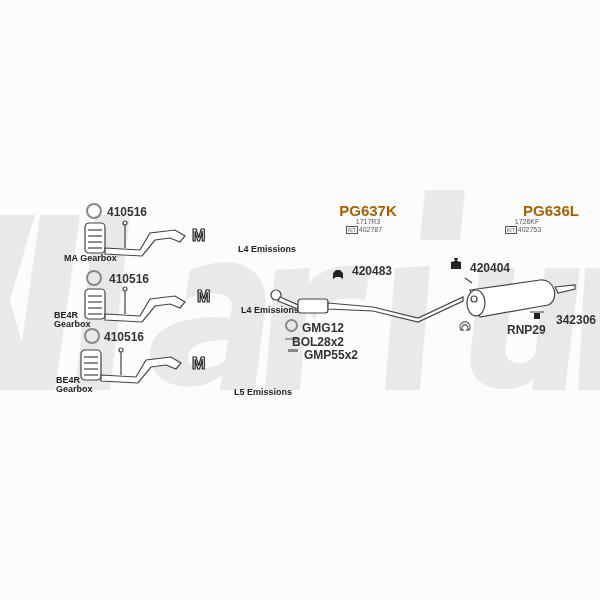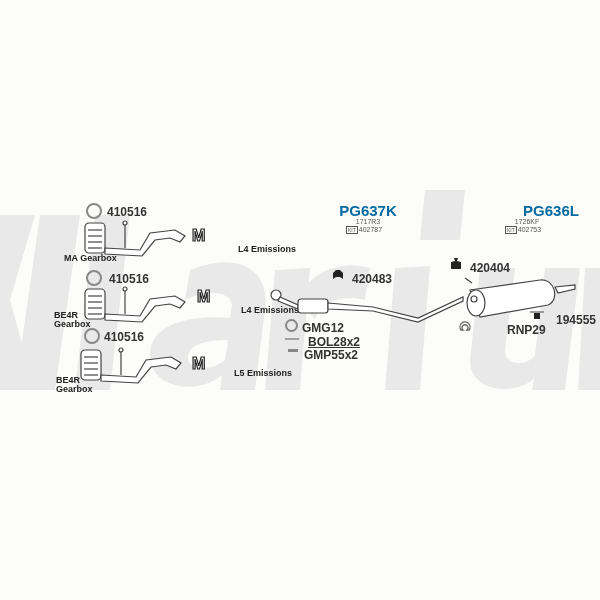--- a/index.html
+++ b/index.html
@@ -1,21 +1,21 @@
 <!DOCTYPE html>
 <html><head>
 <meta charset="utf-8">
 <style>
   html,body{margin:0;padding:0;}
   body{width:600px;height:600px;background:#fcfdfb;position:relative;overflow:hidden;font-family:"Liberation Sans",sans-serif;color:#222;}
   .abs{position:absolute;}
   .wm{position:absolute;left:0;top:0;width:600px;height:600px;}
   .lbl{position:absolute;font-weight:bold;font-size:9px;color:#222;white-space:nowrap;line-height:1;margin-left:44px;}
   .part-no{position:absolute;font-weight:bold;font-size:12px;color:#333;white-space:nowrap;}
-  .kit-title{position:absolute;font-weight:bold;font-size:15px;color:#0369a1;text-align:center;width:90px;}
+  .kit-title{position:absolute;font-weight:bold;font-size:15px;color:#a16207;text-align:center;width:90px;}
   .kit-sub{position:absolute;font-size:7px;color:#555;text-align:center;width:90px;}
   .kit-ref{position:absolute;font-size:7px;color:#555;white-space:nowrap;}
   .kit-ref .kb{display:inline-block;border:1px solid #555;font-size:5px;line-height:6px;padding:0 1px;margin-right:1px;vertical-align:middle;}
   .ms{position:absolute;font-weight:bold;font-size:16px;letter-spacing:-1px;color:#fff;-webkit-text-stroke:1.2px #222;}
   .ring{position:absolute;width:12px;height:12px;border:2px solid #888;border-radius:50%;}
 </style>
 </head>
 <body>
 
 <svg class="wm" viewBox="0 0 600 600">
@@ -78,21 +78,21 @@
     <line x1="8" y1="12" x2="22" y2="12"></line>
       <line x1="8" y1="18" x2="22" y2="18"></line>
       <line x1="8" y1="24" x2="22" y2="24"></line>
       <line x1="8" y1="30" x2="22" y2="30"></line>
     <path d="M25,30 L60,32 L70,15 L95,12 L105,18 L100,24 L90,20 L75,22 L62,38 L25,36 Z"></path>
     <line x1="45" y1="5" x2="45" y2="30"></line>
       <circle cx="45" cy="5" r="2"></circle>
   </g>
 </svg>
 <div class="ms" style="left:192px;top:355px;">M</div>
-<div class="lbl" style="left:190px;top:369px;">L5 Emissions</div>
+<div class="lbl" style="left:190px;top:388px;">L5 Emissions</div>
 <div class="lbl" style="left:12px;top:376px;">BE4R</div>
 <div class="lbl" style="left:12px;top:385px;">Gearbox</div>
 
 <div class="kit-title" style="left:323px;top:202px;">PG637K</div>
 <div class="kit-sub" style="left:323px;top:218px;">1717R3</div>
 <div class="kit-ref" style="left:346px;top:226px;"><span class="kb">KIT</span><span>402787</span></div>
 
 <div class="kit-title" style="left:506px;top:202px;">PG636L</div>
 <div class="kit-sub" style="left:482px;top:218px;">1726KF</div>
 <div class="kit-ref" style="left:505px;top:226px;"><span class="kb">KIT</span><span>402753</span></div>
@@ -101,28 +101,28 @@
   <g stroke="#444" stroke-width="1.2" fill="#fff">
     <circle cx="8" cy="10" r="5"></circle>
     <path d="M12,12 L30,20 L30,24 L10,16 Z"></path>
     <rect x="30" y="14" width="30" height="14" rx="3"></rect>
     <path d="M60,18 L105,22 L150,33 L195,12 L195,16 L150,37 L105,26 L60,24 Z"></path>
   </g>
 </svg>
 <svg class="abs" style="left:331px;top:269px;" width="14" height="12" viewBox="0 0 14 12">
     <path d="M2,10 L2,4 L5,1 L9,1 L12,4 L12,10 L9,8 L5,8 Z" fill="#222"></path>
   </svg>
-<div class="part-no" style="left:352px;top:272px;text-align:right;">420483</div>
+<div class="part-no" style="left:352px;top:264px;text-align:right;">420483</div>
 
 <div class="ring" style="left:285px;top:319px;width:9px;height:9px;"></div>
 <div class="part-no" style="left:302px;top:321px;">GMG12</div>
 <svg class="abs" style="left:284px;top:336px;" width="16" height="6">
     <line x1="1" y1="3" x2="15" y2="3" stroke="#888" stroke-width="1.5"></line>
   </svg>
-<div class="part-no" style="left:308px;top:335px;text-decoration:underline;">BOL28x2</div>
+<div class="part-no" style="left:292px;top:335px;">BOL28x2</div>
 <svg class="abs" style="left:287px;top:348px;" width="12" height="6">
     <rect x="1" y="1" width="10" height="3" fill="#888"></rect>
   </svg>
 <div class="part-no" style="left:304px;top:348px;">GMP55x2</div>
 
 <svg class="abs" style="left:460px;top:275px;" width="120" height="45" viewBox="0 0 120 45">
   <g stroke="#444" stroke-width="1.2" fill="#fff">
     <line x1="5" y1="3" x2="12" y2="8"></line>
     <path d="M10,15 L80,5 C95,3 100,25 88,30 L20,42 Z"></path>
     <ellipse cx="16" cy="28" rx="9" ry="13"></ellipse>
@@ -132,18 +132,18 @@
 </svg>
 <svg class="abs" style="left:450px;top:257px;" width="12" height="13" viewBox="0 0 12 13">
     <path d="M4,1 L8,1 L7,4 L11,5 L11,12 L1,12 L1,5 L5,4 Z" fill="#222"></path>
   </svg>
 <div class="part-no" style="left:470px;top:261px;text-align:right;">420404</div>
 
 <svg class="abs" style="left:530px;top:310px;" width="14" height="10" viewBox="0 0 14 10">
     <line x1="0" y1="2" x2="14" y2="2" stroke="#444"></line>
     <path d="M4,3 L10,3 L10,9 L4,9 Z" fill="#222"></path>
   </svg>
-<div class="part-no" style="left:556px;top:313px;">194555</div>
+<div class="part-no" style="left:556px;top:313px;">342306</div>
 
 <svg class="abs" style="left:458px;top:320px;" width="14" height="12" viewBox="0 0 14 12">
     <path d="M3,10 A5,5 0 1 1 11,10 L9,10 A3,3 0 1 0 5,10 Z" fill="none" stroke="#666" stroke-width="1.3"></path>
   </svg>
 <div class="part-no" style="left:507px;top:323px;">RNP29</div>
 
 </body></html>

